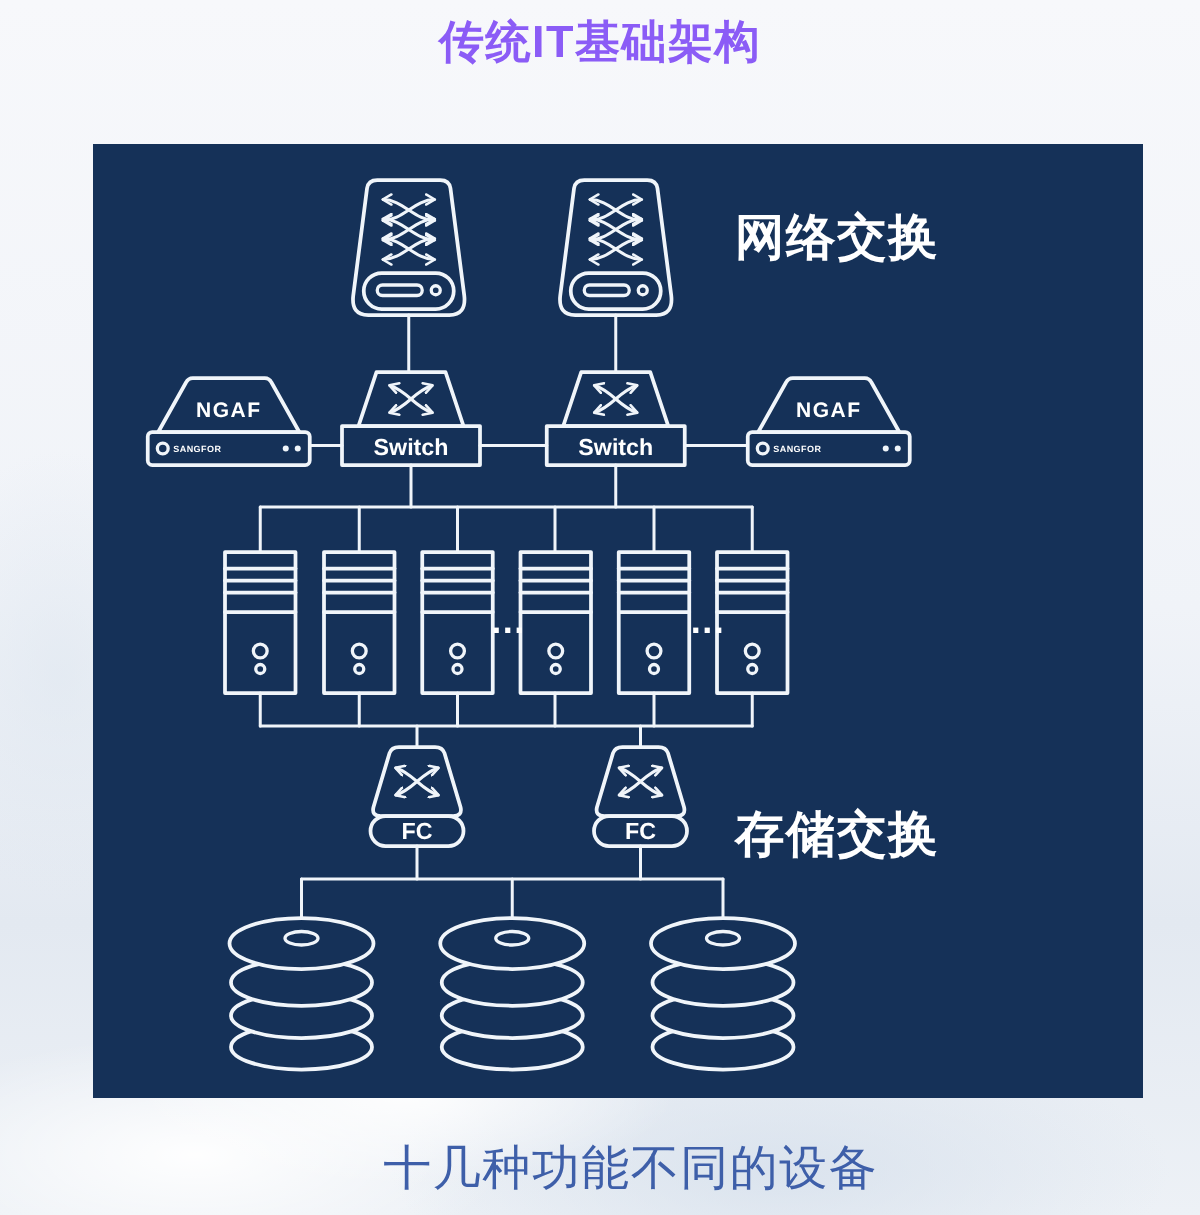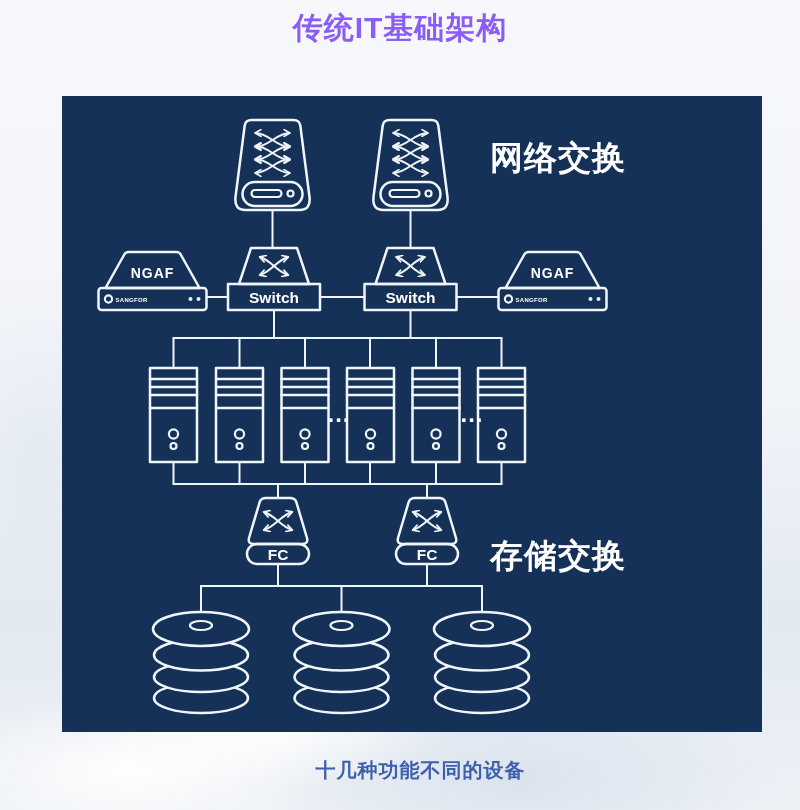--- a/index.html
+++ b/index.html
@@ -33,21 +33,21 @@
   }
   .row-label.l1{top:40px;}
   .row-label.l2{top:154px;}
   .row-label.l3{top:288px;}
   .row-label.l4{top:402px;margin-top:36px;}
   .row-label.l5{top:540px;}
 
   .page-caption{
     position:absolute;top:757px;left:0;width:100%;box-sizing:border-box;
     padding-left:41px;text-align:center;
-    font-size:20px;font-weight:700;letter-spacing:1px;color:#3e5fa9;
+    font-size:32px;font-weight:400;letter-spacing:1px;color:#3e5fa9;
   }
 
   svg .ln{stroke:#f0f5fa;stroke-width:2;fill:none;stroke-linecap:round;}
   svg .outl{stroke:#f0f5fa;stroke-width:2.5;fill:none;stroke-linejoin:round;stroke-linecap:round;}
   svg .outl-thin{stroke:#f0f5fa;stroke-width:2.2;fill:none;}
   svg .fillnavy{fill:#153158;}
   svg text{fill:#ffffff;}
   svg .dev-label{font-family:"Liberation Sans",sans-serif;font-size:15.5px;font-weight:600;text-anchor:middle;}
   svg .ngaf-label{font-family:"Liberation Sans",sans-serif;font-size:14px;font-weight:700;text-anchor:middle;letter-spacing:1px;}
   svg .brand-label{font-family:"Liberation Sans",sans-serif;font-size:6px;font-weight:600;text-anchor:start;letter-spacing:.3px;}

